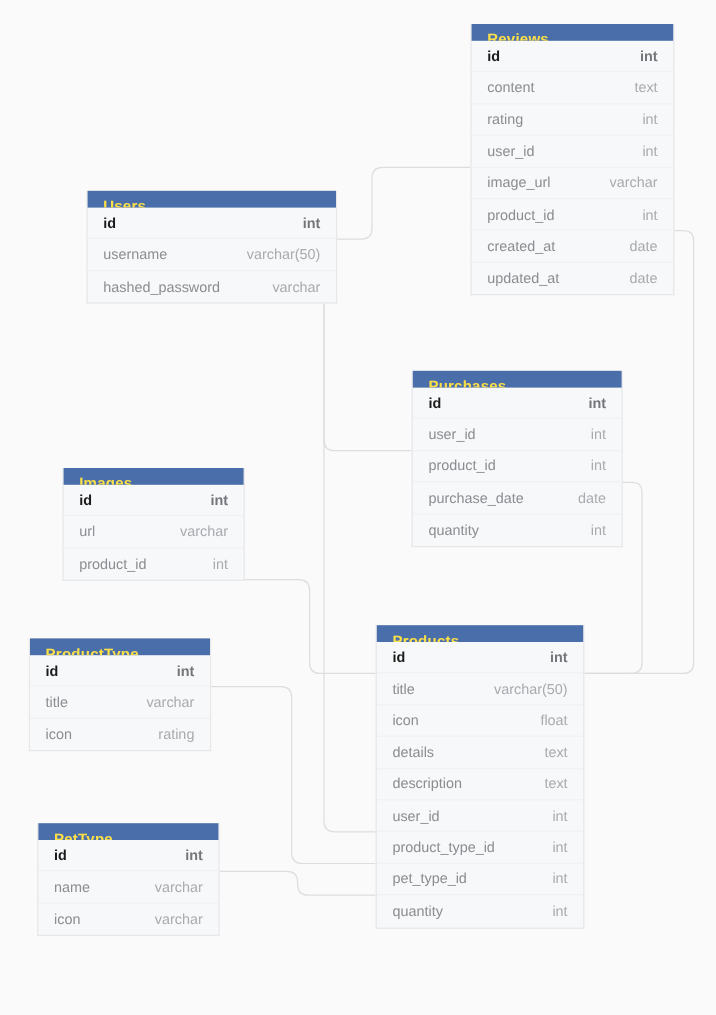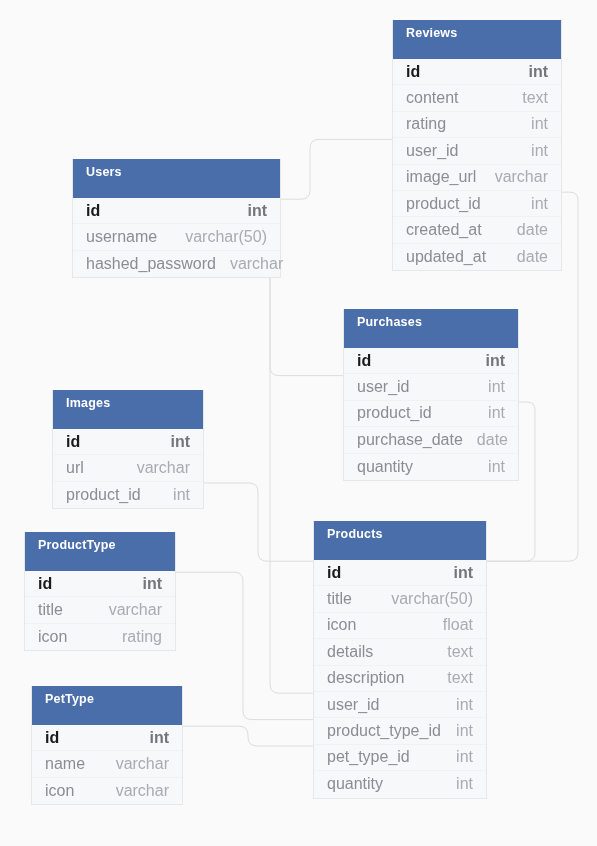--- a/index.html
+++ b/index.html
@@ -27,42 +27,42 @@
   }
   .table {
     position: absolute;
     box-sizing: border-box;
     background: #f7f8f9;
     border: 1px solid #e6e7e9;
     border-top: none;
   }
   .table-header {
     background: #4a6ea9;
-    color: #ffffff;
+    color: #fde047;
     font-size: 12.5px;
     font-weight: bold;
     line-height: 27px;
-    height: 39px;
+    height: 14px;
     padding: 0 13px;
     box-sizing: border-box;
     letter-spacing: 0.2px;
     white-space: nowrap;
     overflow: hidden;
   }
   .table-body {
     padding: 0;
   }
   .row {
     display: flex;
     align-items: center;
     justify-content: space-between;
     height: 26.4px;
     padding: 0 13px;
     box-sizing: border-box;
-    font-size: 16px;
+    font-size: 12px;
     border-bottom: 1px solid #f0f1f2;
   }
   .row:last-child {
     border-bottom: none;
   }
   .col-name {
     color: #8a8d91;
     white-space: nowrap;
   }
   .col-type {

